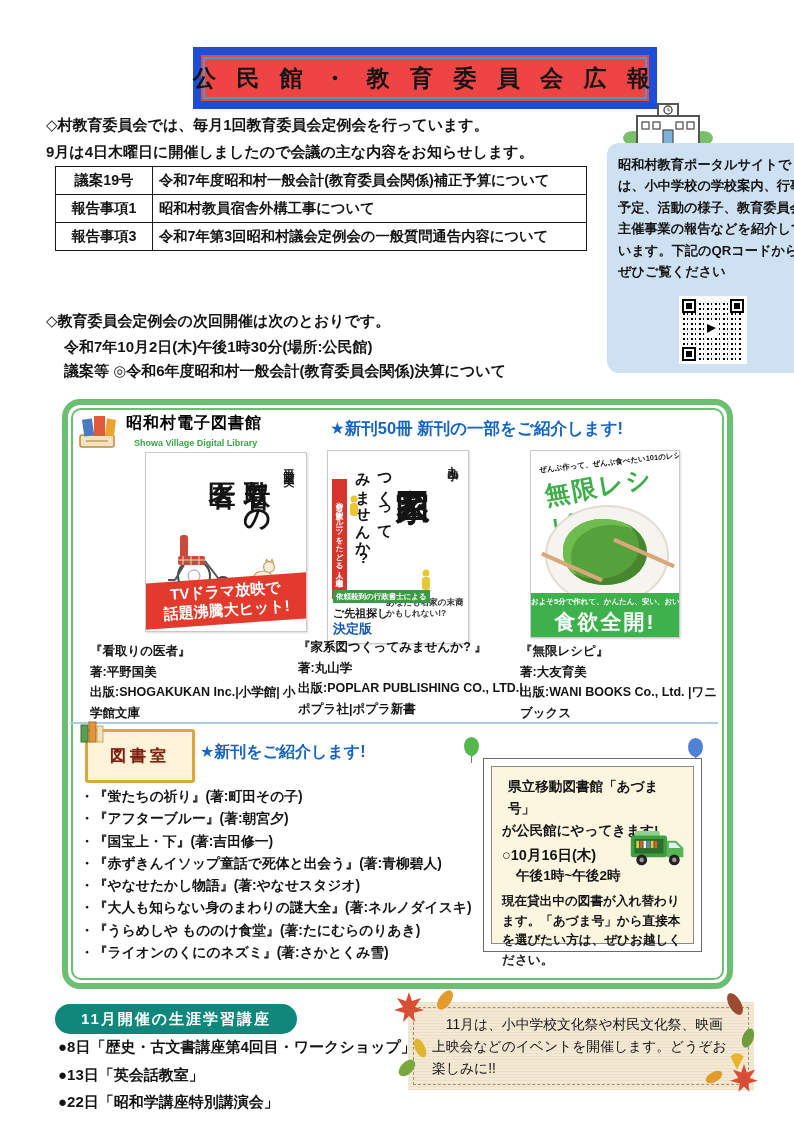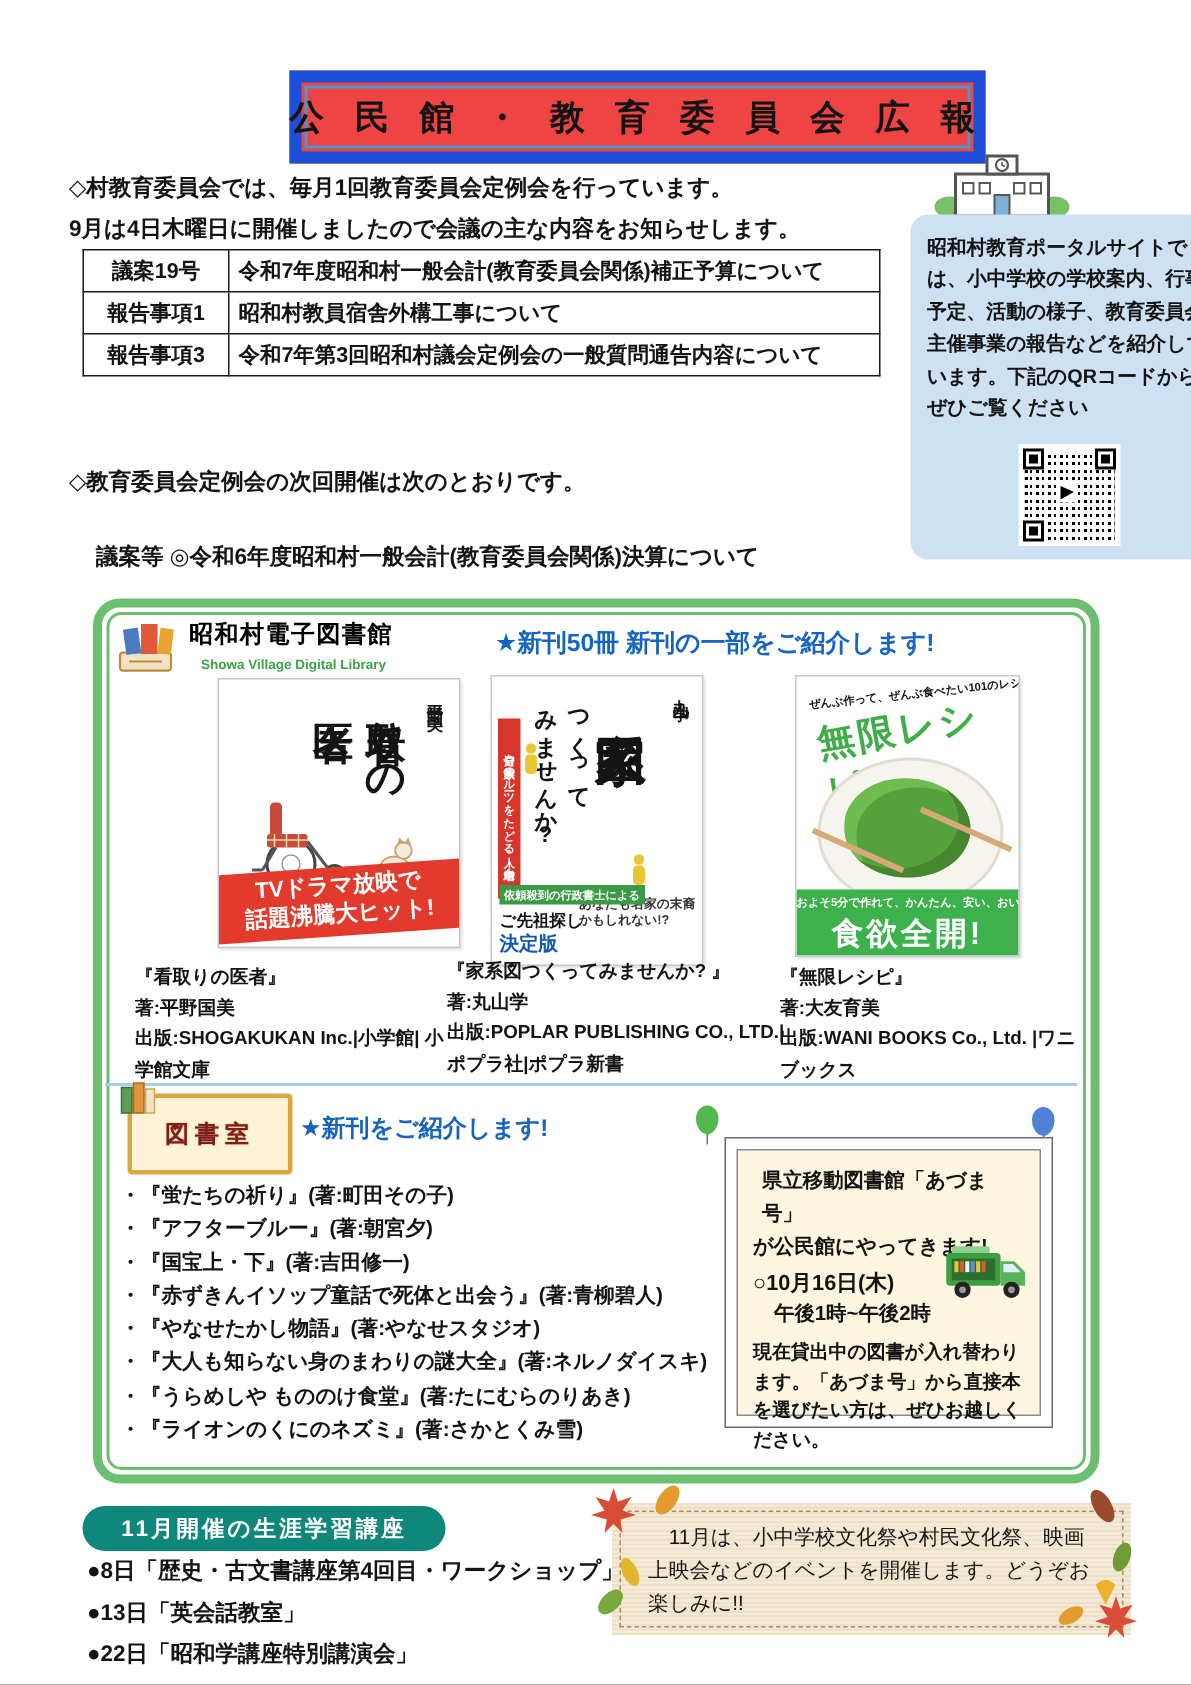--- a/index.html
+++ b/index.html
@@ -155,20 +155,21 @@
       <td>昭和村教員宿舎外構工事について</td>
     </tr>
     <tr>
       <td class="t-label">報告事項3</td>
       <td>令和7年第3回昭和村議会定例会の一般質問通告内容について</td>
     </tr>
   </tbody>
     </table>
 
   <div class="abs next1">◇教育委員会定例会の次回開催は次のとおりです。</div>
+  <div class="abs next2">令和7年10月2日(木)午後1時30分(場所:公民館)</div>
   <div class="abs next3">議案等 ◎令和6年度昭和村一般会計(教育委員会関係)決算について</div>
 
   <svg class="abs school-icon" width="96" height="46" viewBox="0 0 96 46">
     <ellipse cx="13" cy="38" rx="10" ry="7" fill="#79c06a"></ellipse>
     <ellipse cx="83" cy="38" rx="10" ry="7" fill="#79c06a"></ellipse>
     <rect x="17" y="16" width="62" height="28" fill="#fff" stroke="#555" stroke-width="2"></rect>
     <rect x="38" y="4" width="20" height="12" fill="#fff" stroke="#555" stroke-width="2"></rect>
     <circle cx="48" cy="10" r="4" fill="#fff" stroke="#555" stroke-width="1.5"></circle>
     <path d="M48 8v2l2 1" stroke="#555" stroke-width="1" fill="none"></path>
     <rect x="22" y="22" width="7" height="7" fill="#fff" stroke="#555" stroke-width="1.3"></rect>

